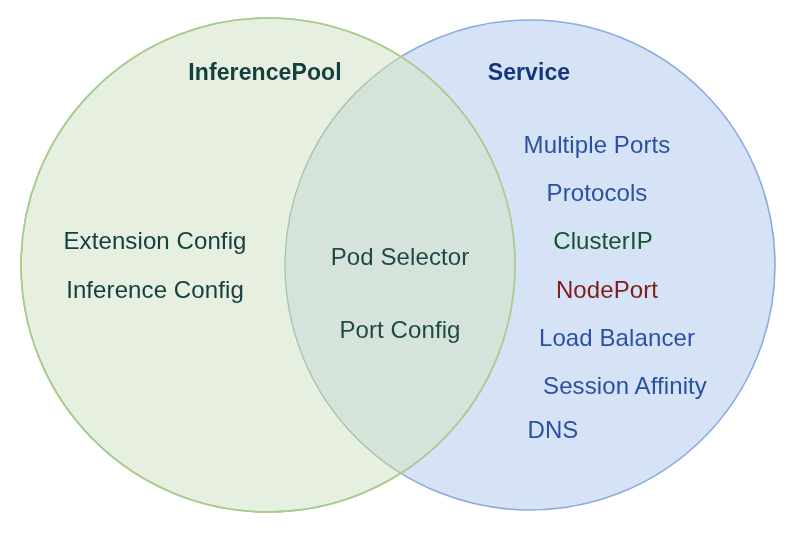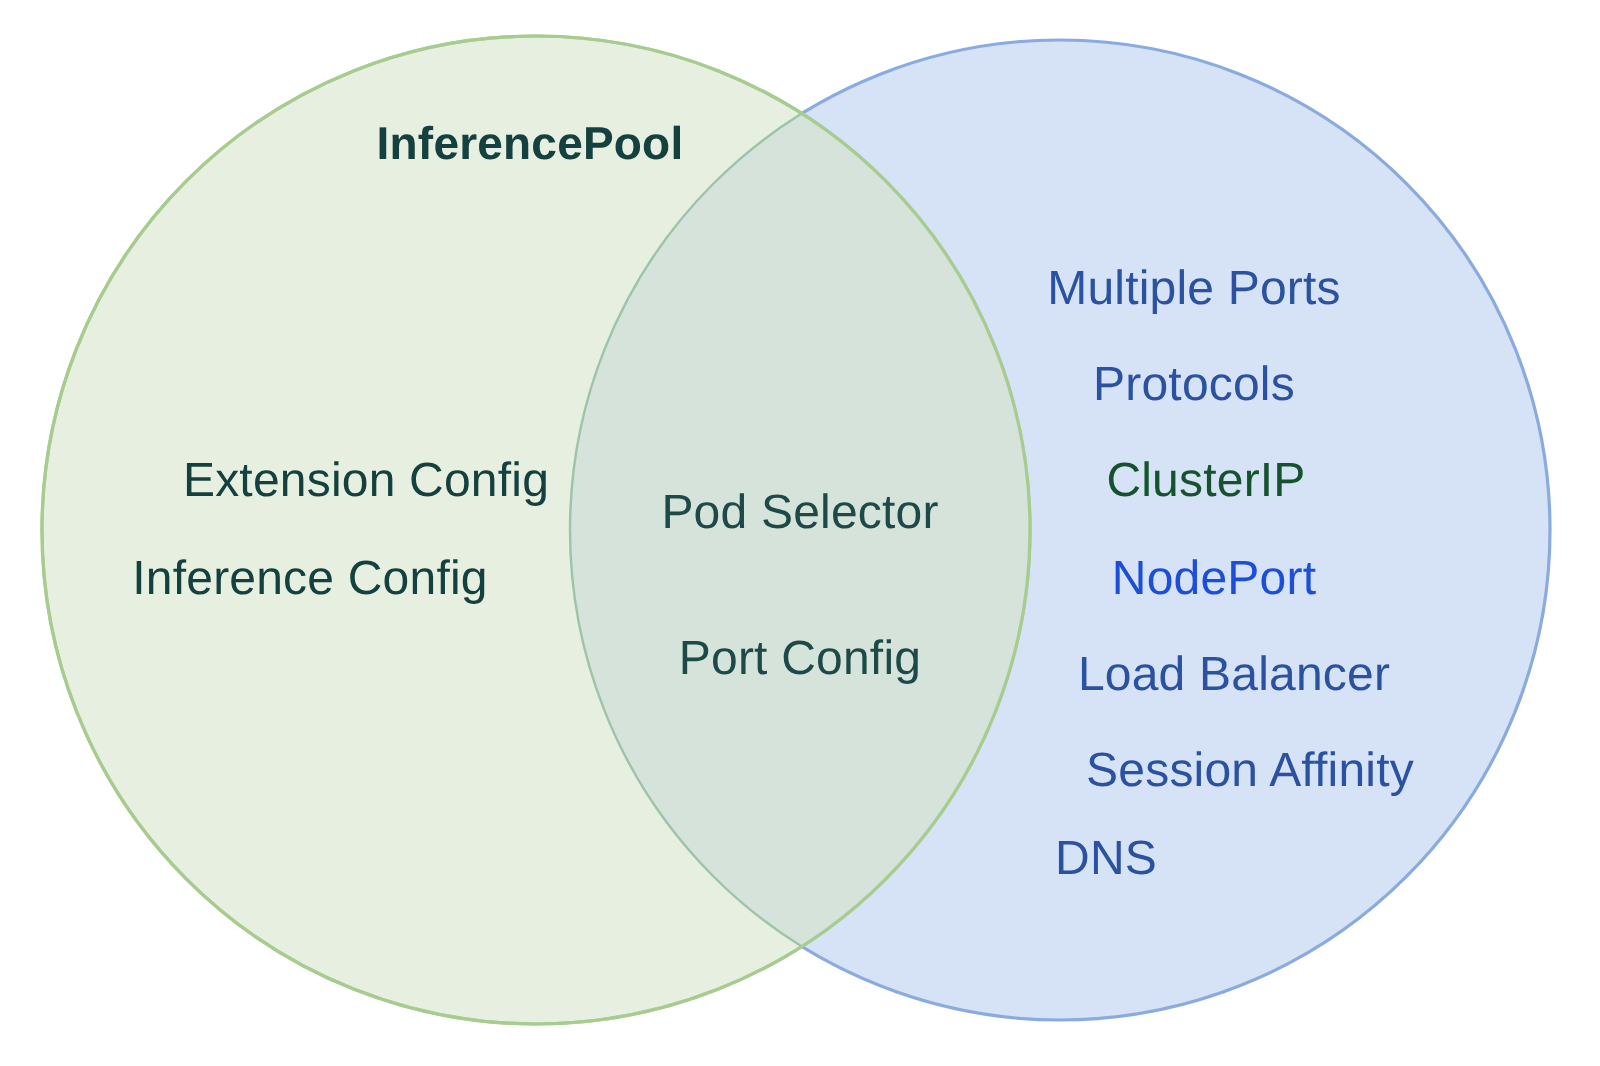--- a/index.html
+++ b/index.html
@@ -76,33 +76,34 @@
       <circle id="shape-intersection" cx="530" cy="265" r="245" fill="#d6e3da" stroke="#9dc3a9" stroke-width="1.2"></circle>
     </g>
 
     <circle id="shape-left-outline" cx="268" cy="265" r="247" fill="none" stroke="#a8cc8f" stroke-width="1.6"></circle>
   </svg>
 
   <div class="text-layer">
 
     <div class="label title tone-left" id="title-left" style="left: 265px; top: 72px; color: rgb(20, 64, 63);">InferencePool</div>
 
+    <div class="label title tone-right" id="title-right" style="left: 529px; top: 72px; color: rgb(18, 55, 126);">Service</div>
 
     <div id="left-items">
-        <div class="label item" style="left: 155px; top: 241px; color: rgb(20, 64, 63); margin-left: 28px;">Extension Config</div>
+        <div class="label item" style="left: 155px; top: 241px; color: rgb(20, 64, 63);">Extension Config</div>
         <div class="label item" style="left: 155px; top: 290px; color: rgb(20, 64, 63);">Inference Config</div>
       </div>
     <div id="center-items">
         <div class="label item" style="left: 400px; top: 241px; color: rgb(29, 74, 73); margin-top: 16px;">Pod Selector</div>
         <div class="label item" style="left: 400px; top: 290px; color: rgb(29, 74, 73); margin-top: 40px;">Port Config</div>
       </div>
     <div id="right-items">
         <div class="label item" style="left: 597px; top: 145px; color: rgb(42, 82, 160);">Multiple Ports</div>
         <div class="label item" style="left: 597px; top: 193px; color: rgb(42, 82, 160);">Protocols</div>
         <div class="label item" style="left: 603px; top: 241px; color: #14532d;">ClusterIP</div>
-        <div class="label item" style="left: 607px; top: 290px; color: #1d4ed8;">NodePort</div>
+        <div class="label item" style="left: 607px; top: 290px; color: #7f1d1d;">NodePort</div>
         <div class="label item" style="left: 617px; top: 338px; color: rgb(42, 82, 160);">Load Balancer</div>
         <div class="label item" style="left: 614px; top: 386px; color: rgb(42, 82, 160); margin-left: 11px;">Session Affinity</div>
         <div class="label item" style="left: 553px; top: 430px; color: rgb(42, 82, 160);">DNS</div>
       </div>
 
   </div>
 </div>
 
 </body></html>

